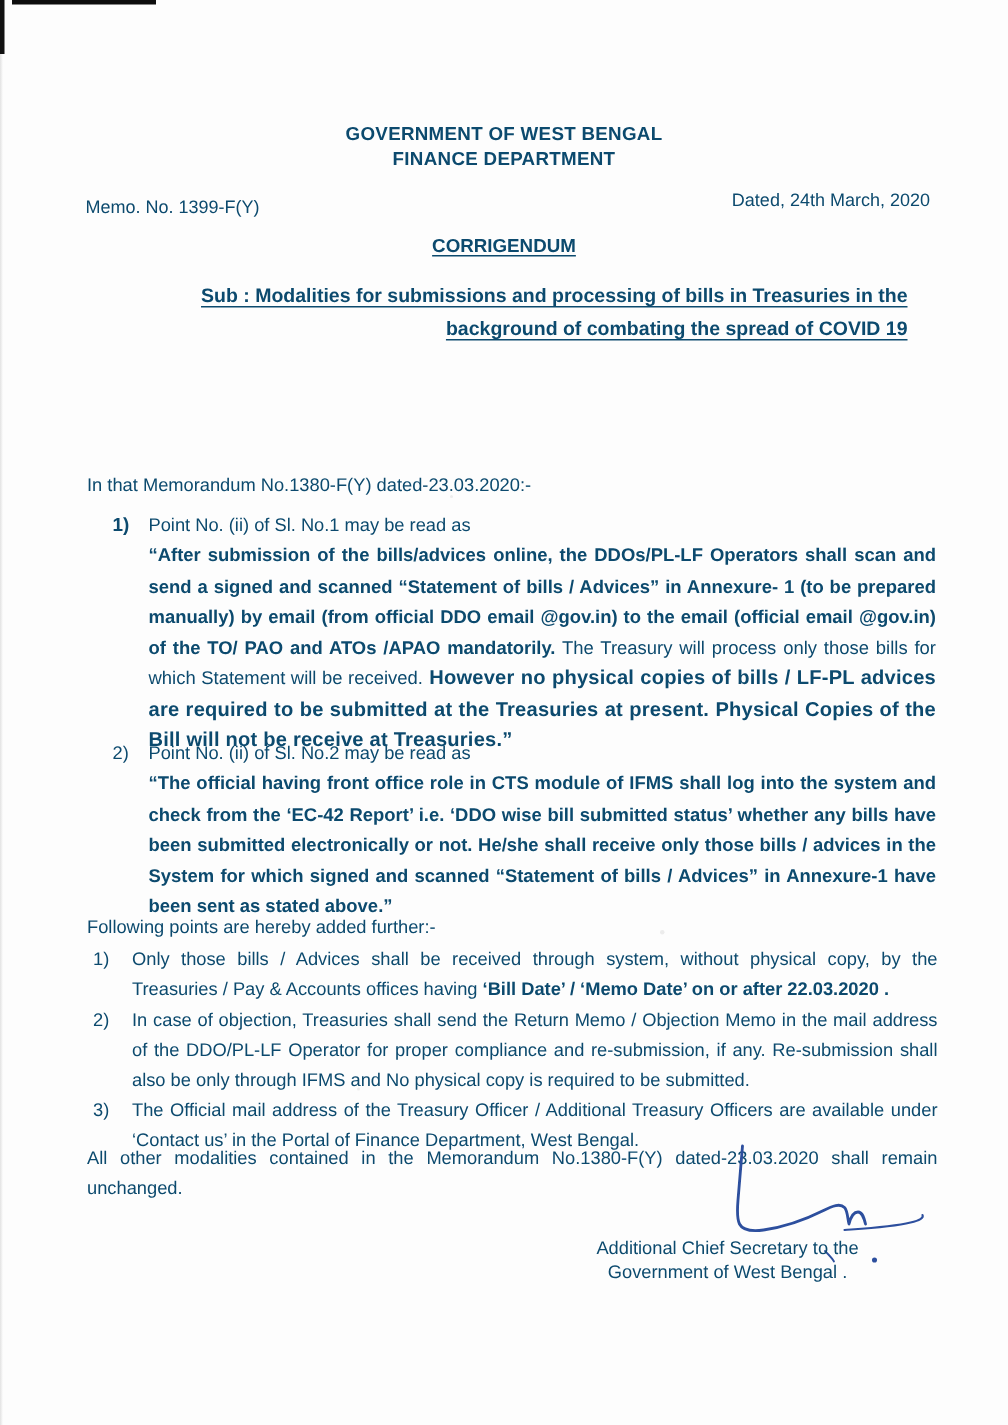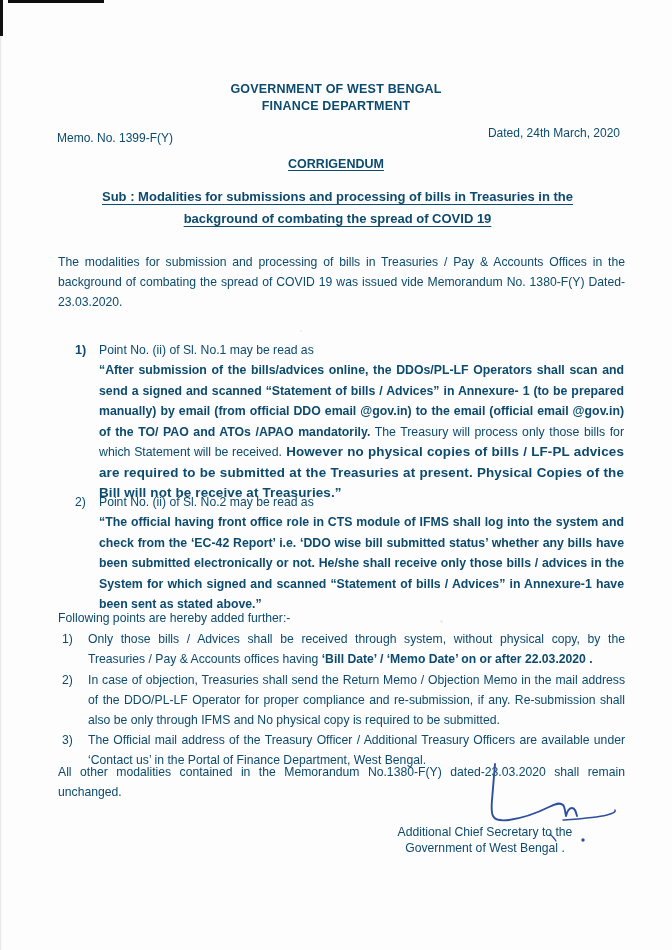--- a/index.html
+++ b/index.html
@@ -75,21 +75,21 @@
   #corrigendum span {
     text-decoration: underline;
     text-underline-offset: 2px;
   }
 
   .subject {
     position: absolute;
     top: 186px;
     left: 70px;
     width: 535px;
-    text-align: center;
+    text-align: right;
     font-weight: bold;
     font-size: 13px;
     line-height: 22px;
   }
   .subject span {
     text-decoration: underline;
     text-underline-offset: 3px;
   }
 
   
@@ -224,21 +224,21 @@
     <div id="memo-no">Memo. No. 1399-F(Y)</div>
     <div id="memo-date">Dated, 24th March, 2020</div>
 
     <div id="corrigendum"><span>CORRIGENDUM</span></div>
 
     <div class="subject">
       <span>Sub : Modalities for submissions and processing of bills in Treasuries in the</span><br>
       <span>background of combating the spread of COVID 19</span>
     </div>
 
-    <div class="body-block" id="para-intro">The modalities for submission and processing of bills in Treasuries / Pay &amp; Accounts Offices in the background of combating the spread of COVID 19 was issued vide Memorandum No. 1380-F(Y) Dated-23.03.2020.</div>
+    <div class="body-block" id="para-inthat">In that Memorandum No.1380-F(Y) dated-23.03.2020:-</div>
 
     <div class="olist li-row" id="item1-head">
       <div class="li-num bold">1)</div>
       <div class="li-text">Point No. (ii) of Sl. No.1 may be read as</div>
     </div>
     <div class="quote" id="quote1"><span>“After submission of the bills/advices online, the DDOs/PL-LF Operators shall scan and send a signed and scanned “Statement of bills / Advices”  in Annexure- 1 (to be prepared manually) by email (from official DDO email @gov.in) to the email (official email @gov.in) of the TO/ PAO and ATOs /APAO mandatorily.</span><span class="reg"> The Treasury will process only those bills for which Statement will be received.</span><span class="big-bold"> However no physical copies of bills / LF-PL advices are required to be submitted at the Treasuries at present. Physical Copies of the Bill will not be receive at Treasuries.”</span></div>
 
     <div class="olist li-row" id="item2-head">
       <div class="li-num">2)</div>
       <div class="li-text">Point No. (ii) of Sl. No.2 may be read as</div>

